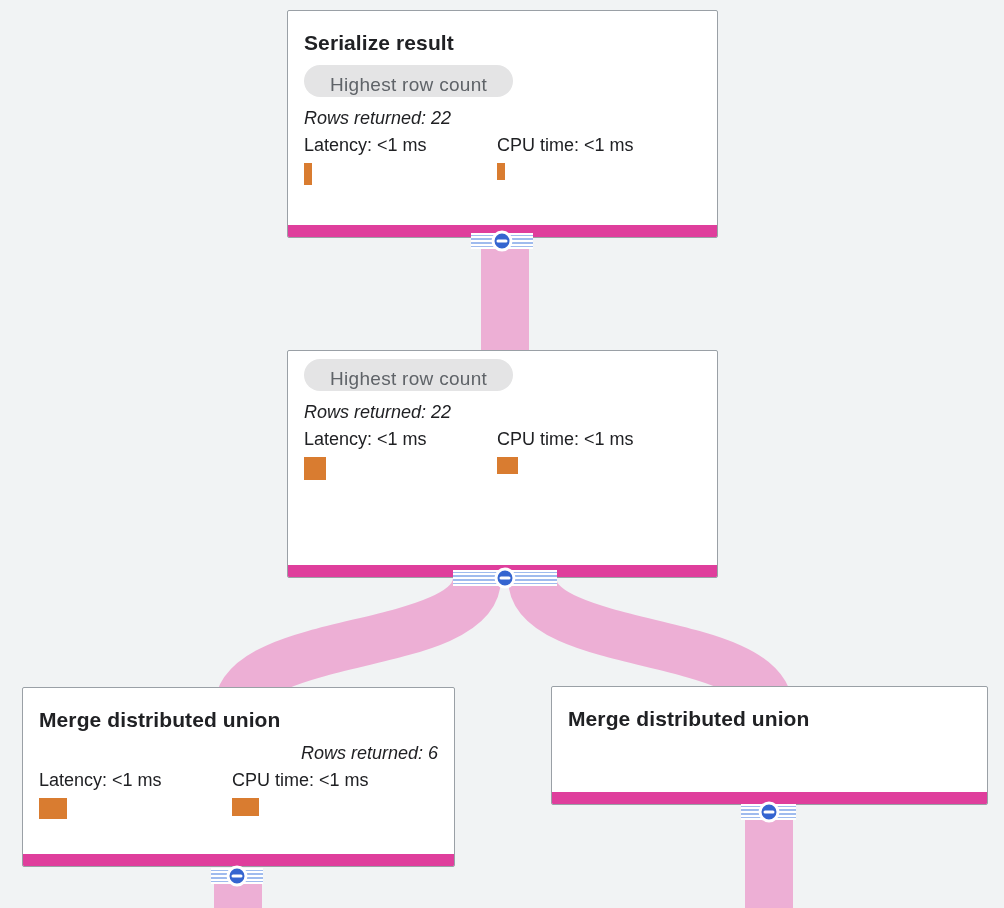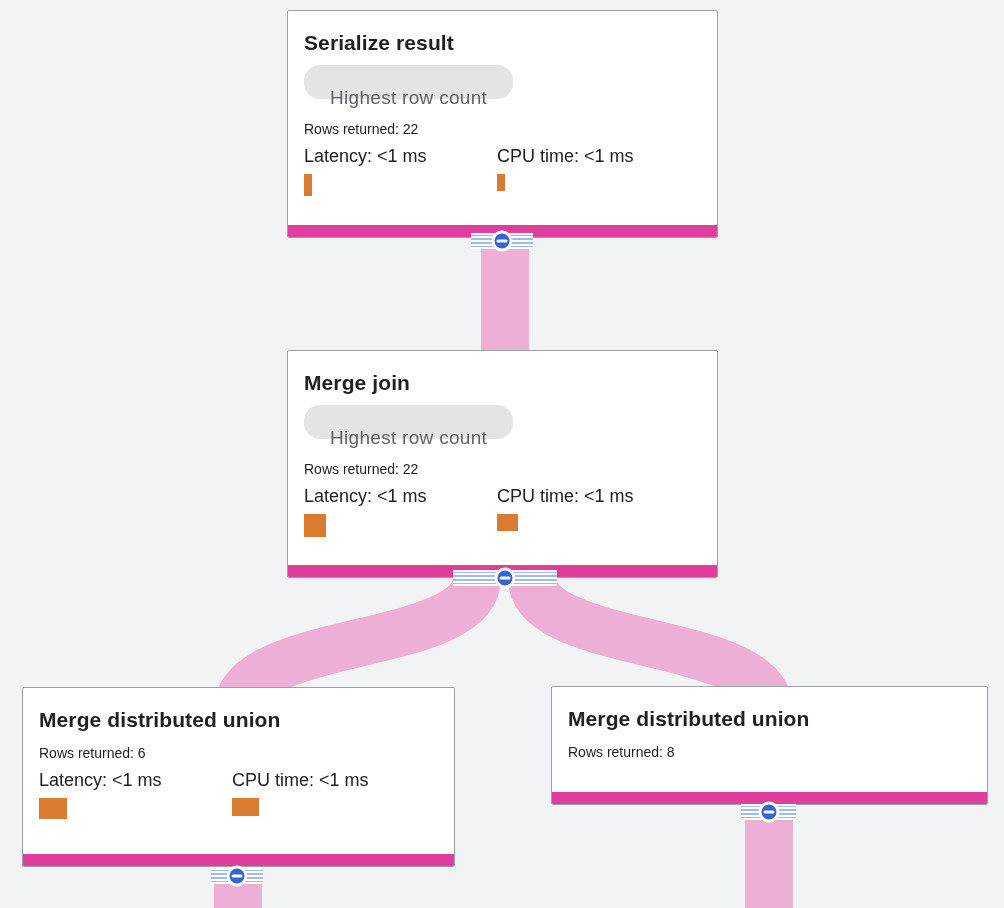--- a/index.html
+++ b/index.html
@@ -43,33 +43,34 @@
     letter-spacing:.1px;
     line-height:28px;
     margin-top:18px;
     color:var(--title-text);
   }
   .badge{
     display:inline-block;
     margin-top:8px;
     height:32px;
     line-height:32px;
-    padding:17px 26px;
+    padding:4px 26px;
     border-radius:16px;
     background:var(--badge-bg);
     color:var(--badge-text);
     font-size:19px;
     letter-spacing:.3px;
   }
   .rows-line{
     margin-top:9px;
-    font-size:14px;
+    font-size:18px;
     line-height:24px;
-  }
-  .card.no-badge .rows-line{margin-top:7px;}
+    font-style:italic;
+  }
+  .card.no-badge .rows-line{margin-top:7px;text-align:right;}
   .metrics{
     margin-top:3px;
     display:flex;
   }
   .metric{width:193px;}
   .metric-label{
     font-size:18px;
     line-height:24px;
   }
   .metric-bar{
@@ -140,21 +141,20 @@
       </div>
       <div class="metric">
         <div class="metric-label">CPU time: &lt;1 ms</div>
         <div class="metric-bar" style="width:8px;height:17px"></div>
       </div>
     </div>
     <div class="card-footer"></div>
   </div>
 
   <div class="card" style="left:287px;top:350px;width:431px;height:228px">
-    <div class="card-title">Merge join</div>
     <div><span class="badge">Highest row count</span></div>
     <div class="rows-line">Rows returned: 22</div>
     <div class="metrics">
       <div class="metric">
         <div class="metric-label">Latency: &lt;1 ms</div>
         <div class="metric-bar" style="width:22px;height:23px"></div>
       </div>
       <div class="metric">
         <div class="metric-label">CPU time: &lt;1 ms</div>
         <div class="metric-bar" style="width:21px;height:17px"></div>
@@ -174,21 +174,20 @@
       <div class="metric">
         <div class="metric-label">CPU time: &lt;1 ms</div>
         <div class="metric-bar" style="width:27px;height:18px"></div>
       </div>
     </div>
     <div class="card-footer"></div>
   </div>
 
   <div class="card no-badge" style="left:551px;top:686px;width:437px;height:119px">
     <div class="card-title">Merge distributed union</div>
-    <div class="rows-line">Rows returned: 8</div>
     <div class="card-footer"></div>
   </div>
 
   <div class="connector" style="left:471px;top:233px;width:62px">
     <div class="grip"></div>
     <button class="collapse-btn">
       <span class="minus"></span>
     </button>
   </div>
 

